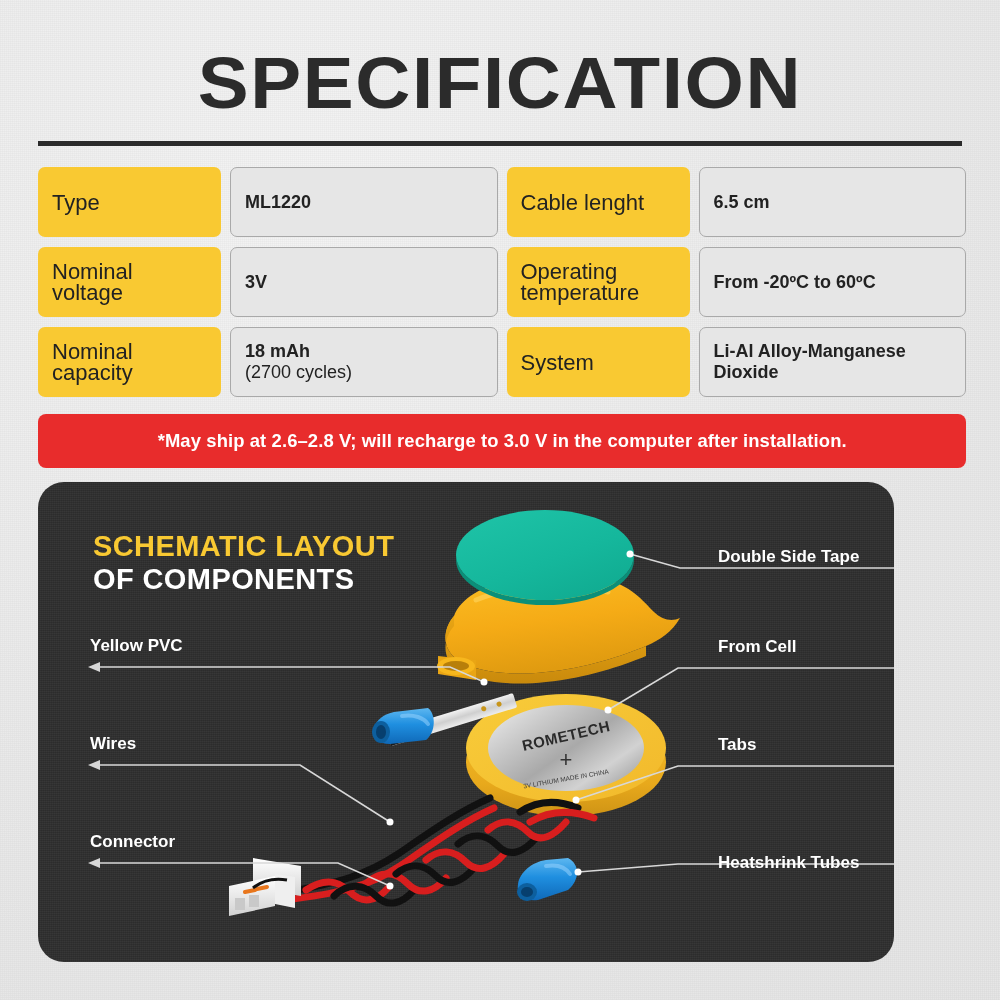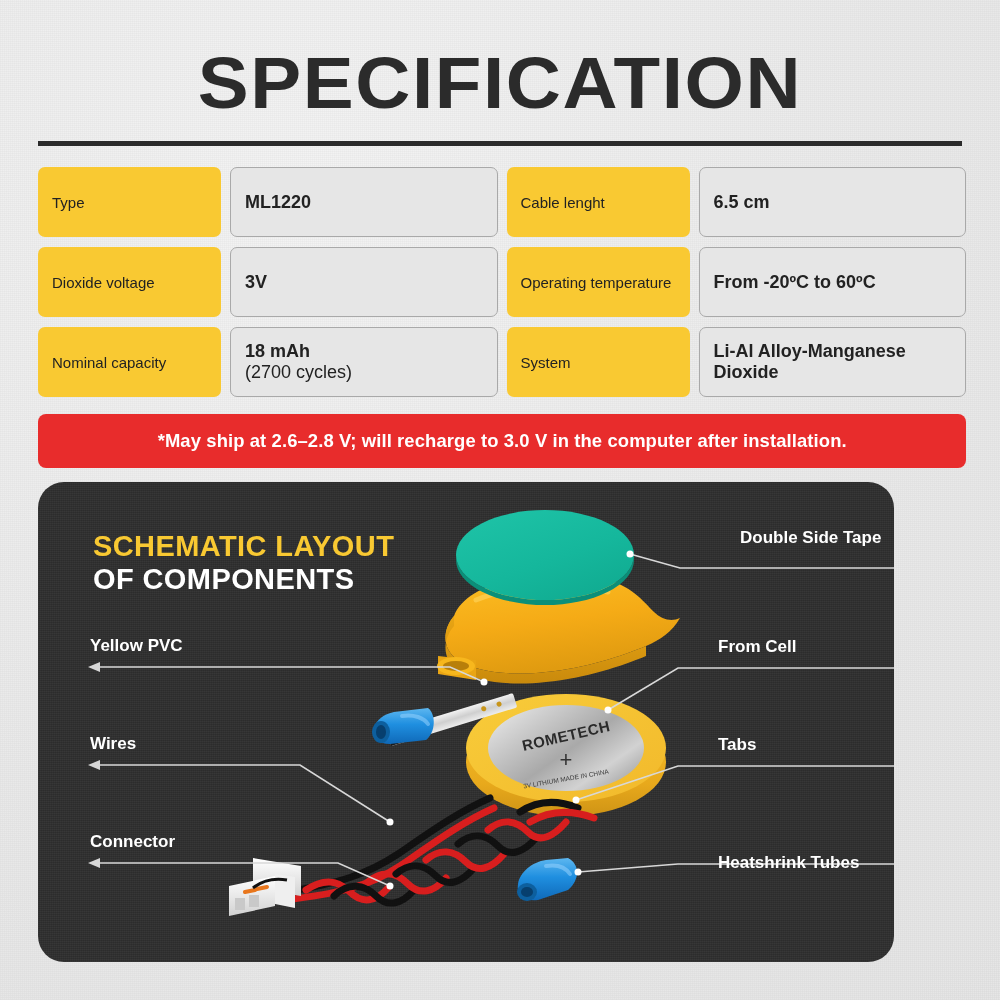--- a/index.html
+++ b/index.html
@@ -51,21 +51,21 @@
     grid-template-columns: 183px 1fr 183px 1fr;
     grid-auto-rows: 70px;
     column-gap: 9px;
     row-gap: 10px;
   }
   .lbl, .val {
     border-radius: 7px;
     display: flex;
     align-items: center;
     padding: 0 14px;
-    font-size: 15px;
+    font-size: 22px;
     line-height: 21px;
     color: #222;
   }
   .lbl {
     background: #f9c932;
     font-weight: 400;
   }
   .val {
     background: #e6e6e6;
     border: 1.2px solid #a9a9a9;
@@ -218,21 +218,21 @@
 <div id="spec">
   <div class="lbl">Type</div>
   <div class="val">
     <span class="stack"><span>ML1220</span></span>
   </div>
   <div class="lbl">Cable lenght</div>
   <div class="val">
     <span class="stack"><span>6.5 cm</span></span>
   </div>
 
-  <div class="lbl">Dioxide voltage</div>
+  <div class="lbl">Nominal voltage</div>
   <div class="val">
     <span class="stack"><span>3V</span></span>
   </div>
   <div class="lbl">Operating temperature</div>
   <div class="val">
     <span class="stack"><span>From -20ºC to 60ºC</span></span>
   </div>
 
   <div class="lbl">Nominal capacity</div>
   <div class="val">
@@ -389,17 +389,17 @@
       <circle cx="446" cy="200" r="3.5"></circle>
       <circle cx="352" cy="340" r="3.5"></circle>
       <circle cx="352" cy="404" r="3.5"></circle>
     </g>
   </svg>
 
   <div class="callout" style="left:52px; top:154px;">Yellow PVC</div>
   <div class="callout" style="left:52px; top:252px;">Wires</div>
   <div class="callout" style="left:52px; top:350px;">Connector</div>
 
-  <div class="callout" style="left:680px; top:46px;margin-left:22px;">Double Side Tape</div>
+  <div class="callout" style="left:680px; top:65px;">Double Side Tape</div>
   <div class="callout" style="left:680px; top:155px;">From Cell</div>
   <div class="callout" style="left:680px; top:253px;">Tabs</div>
   <div class="callout" style="left:680px; top:371px;">Heatshrink Tubes</div>
 </div>
 
 </body></html>

